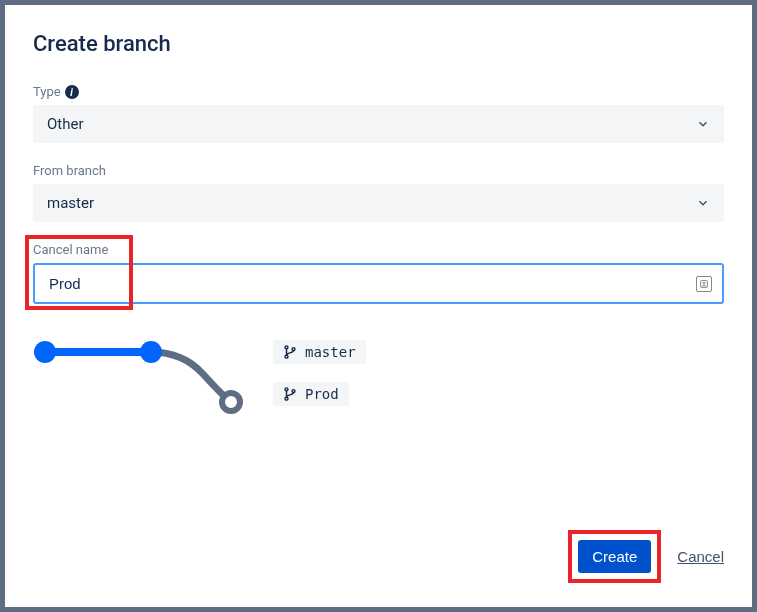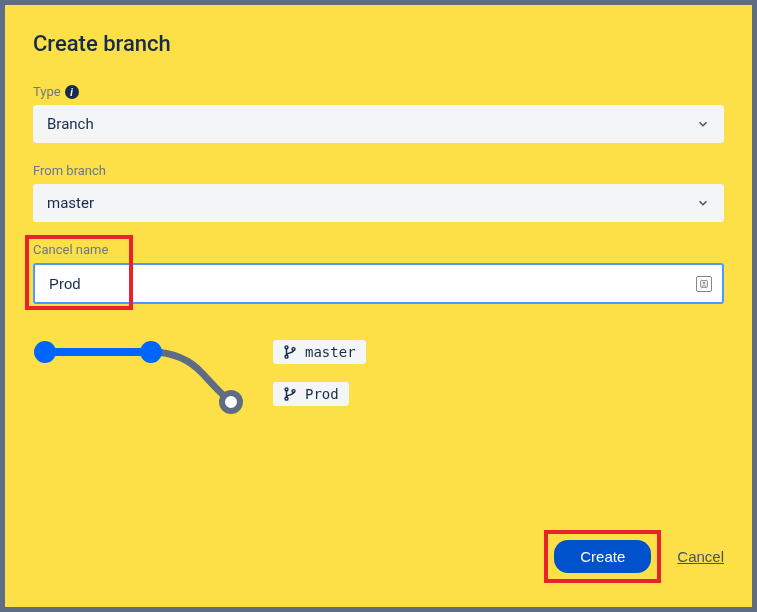--- a/index.html
+++ b/index.html
@@ -4,21 +4,21 @@
   <style>
     * { box-sizing: border-box; margin: 0; padding: 0; }
     body {
       font-family: -apple-system, BlinkMacSystemFont, "Segoe UI", Roboto, sans-serif;
       background: #5e6c84;
       padding: 5px;
       width: 757px;
       height: 612px;
     }
     .modal {
-      background: #fde047;
+      background: #ffffff;
       width: 100%;
       height: 100%;
       padding: 26px 28px;
       position: relative;
     }
     .title {
       font-size: 22px;
       font-weight: 500;
       color: #172b4d;
       margin-bottom: 28px;
@@ -133,22 +133,22 @@
     }
     .btn-create-wrap {
       position: relative;
       padding: 6px;
       border: 4px solid #e8232a;
     }
     .btn-create {
       background: #0052cc;
       color: #fff;
       border: none;
-      border-radius: 14px;
-      padding: 8px 26px;
+      border-radius: 3px;
+      padding: 8px 14px;
       font-size: 15px;
       font-weight: 500;
       cursor: pointer;
     }
     .btn-cancel {
       background: none;
       border: none;
       color: #42526e;
       font-size: 15px;
       cursor: pointer;
@@ -159,21 +159,21 @@
 <body>
 
 <div class="modal">
   <h1 class="title">Create branch</h1>
 
   <div class="field-label">
     <span>Type</span>
     <span class="info-icon">i</span>
   </div>
   <div class="select">
-    <span>Branch</span>
+    <span>Other</span>
     <svg class="chevron" viewBox="0 0 24 24" fill="none" stroke="#42526e" stroke-width="2.5">
         <polyline points="6 9 12 15 18 9"></polyline>
       </svg>
   </div>
 
   <div class="field-label">From branch</div>
   <div class="select">
     <span>master</span>
     <svg class="chevron" viewBox="0 0 24 24" fill="none" stroke="#42526e" stroke-width="2.5">
         <polyline points="6 9 12 15 18 9"></polyline>

